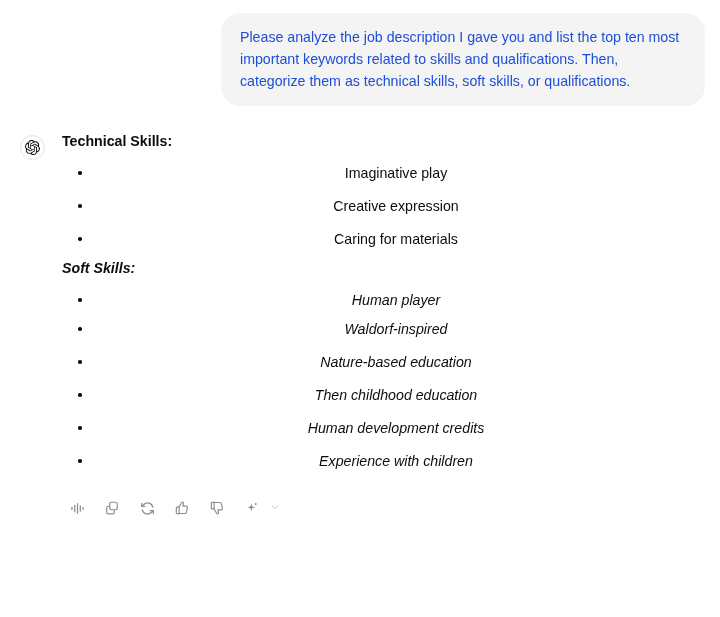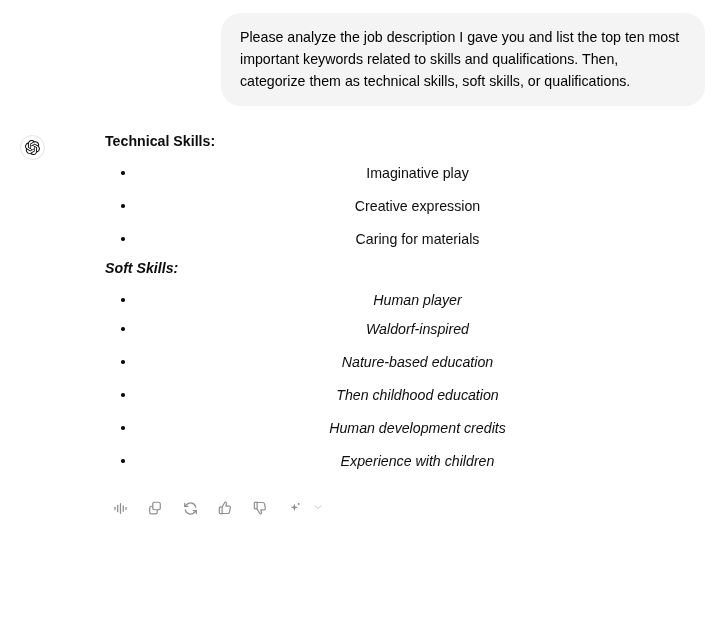--- a/index.html
+++ b/index.html
@@ -25,31 +25,30 @@
   .user-bubble {
     background: #f4f4f4;
     border-radius: 20px;
     padding: 13px 19px 14px 19px;
     max-width: 484px;
     box-sizing: border-box;
   }
   .user-bubble-text {
     font-size: 14.2px;
     line-height: 22px;
-    color: #000000;
+    color: #1d4ed8;
     margin: 0;
     white-space: pre-wrap;
   }
 
   
   .assistant-turn {
     display: flex;
     align-items: flex-start;
     padding: 25px 0 0 0;
-    gap: 43px;
   }
   .avatar-col {
     width: 64px;
     flex: 0 0 64px;
     display: flex;
     justify-content: center;
     padding-top: 4px;
   }
   .avatar {
     width: 25px;

